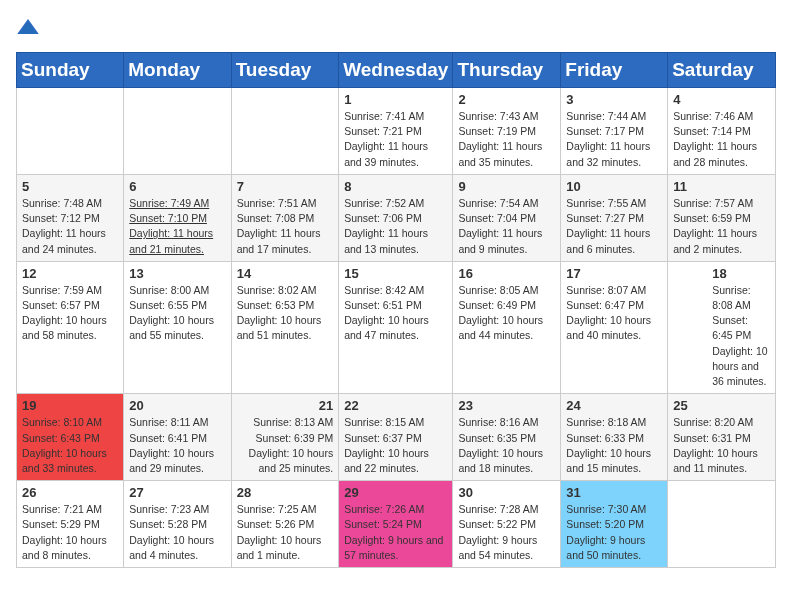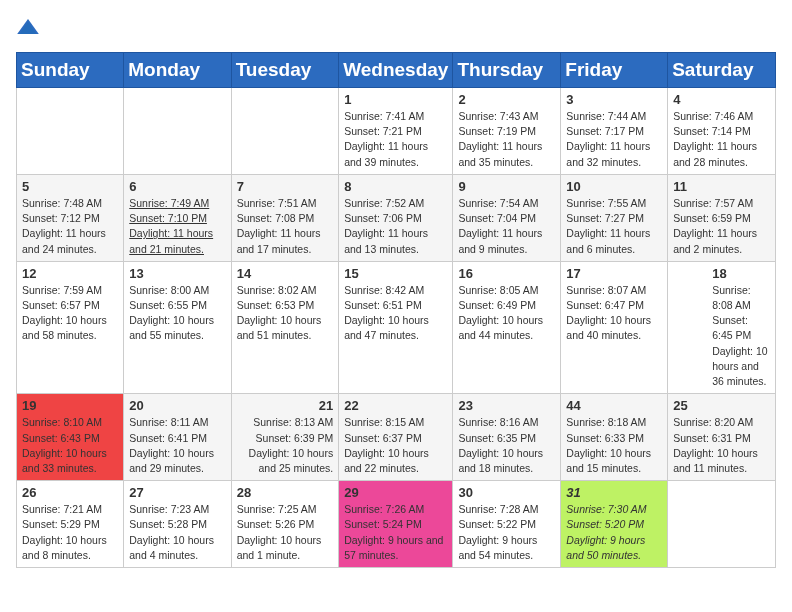--- a/index.html
+++ b/index.html
@@ -271,21 +271,21 @@
 Sunset: 6:37 PM
 Daylight: 10 hours and 22 minutes.</div>
         </td>
         <td style="background-color: rgb(245, 245, 245);">
           <span class="day-number">23</span>
           <div class="day-info" style="white-space: pre-line;">Sunrise: 8:16 AM
 Sunset: 6:35 PM
 Daylight: 10 hours and 18 minutes.</div>
         </td>
         <td style="background-color: rgb(245, 245, 245);">
-          <span class="day-number">44</span>
+          <span class="day-number">24</span>
           <div class="day-info" style="white-space: pre-line;">Sunrise: 8:18 AM
 Sunset: 6:33 PM
 Daylight: 10 hours and 15 minutes.</div>
         </td>
         <td style="background-color: rgb(245, 245, 245);">
           <span class="day-number">25</span>
           <div class="day-info" style="white-space: pre-line;">Sunrise: 8:20 AM
 Sunset: 6:31 PM
 Daylight: 10 hours and 11 minutes.</div>
         </td>
@@ -314,21 +314,21 @@
           <div class="day-info" style="white-space: pre-line;">Sunrise: 7:26 AM
 Sunset: 5:24 PM
 Daylight: 9 hours and 57 minutes.</div>
         </td>
         <td style="background-color: rgb(255, 255, 255);">
           <span class="day-number">30</span>
           <div class="day-info" style="white-space: pre-line;">Sunrise: 7:28 AM
 Sunset: 5:22 PM
 Daylight: 9 hours and 54 minutes.</div>
         </td>
-        <td style="background-color: #bef264; font-style: italic;">
+        <td style="background-color: #7dd3fc;">
           <span class="day-number">31</span>
           <div class="day-info" style="white-space: pre-line;">Sunrise: 7:30 AM
 Sunset: 5:20 PM
 Daylight: 9 hours and 50 minutes.</div>
         </td>
         <td class="empty-cell"></td>
       </tr>
     </tbody>
 </table>
 

